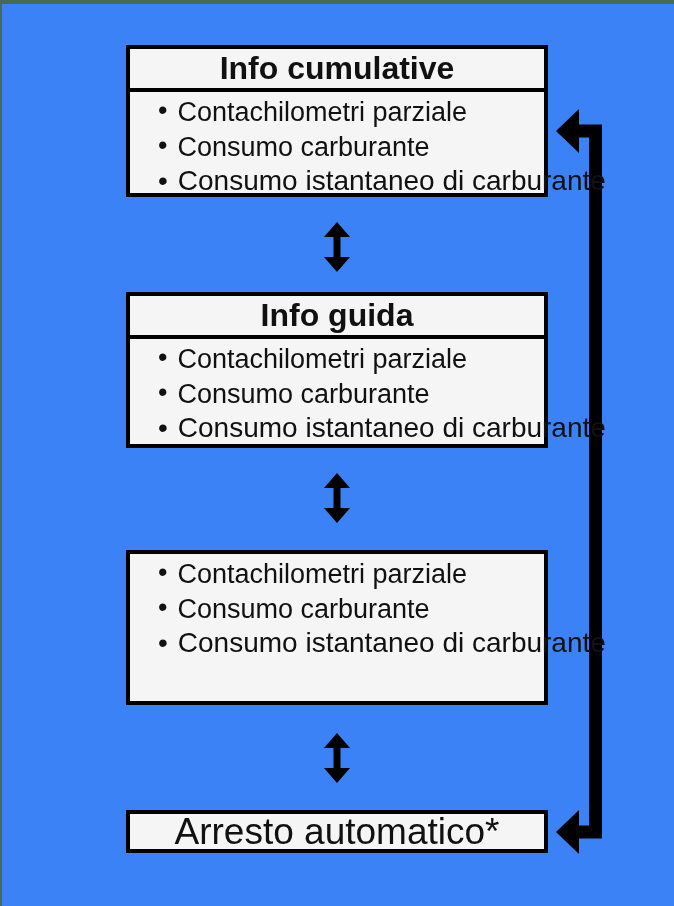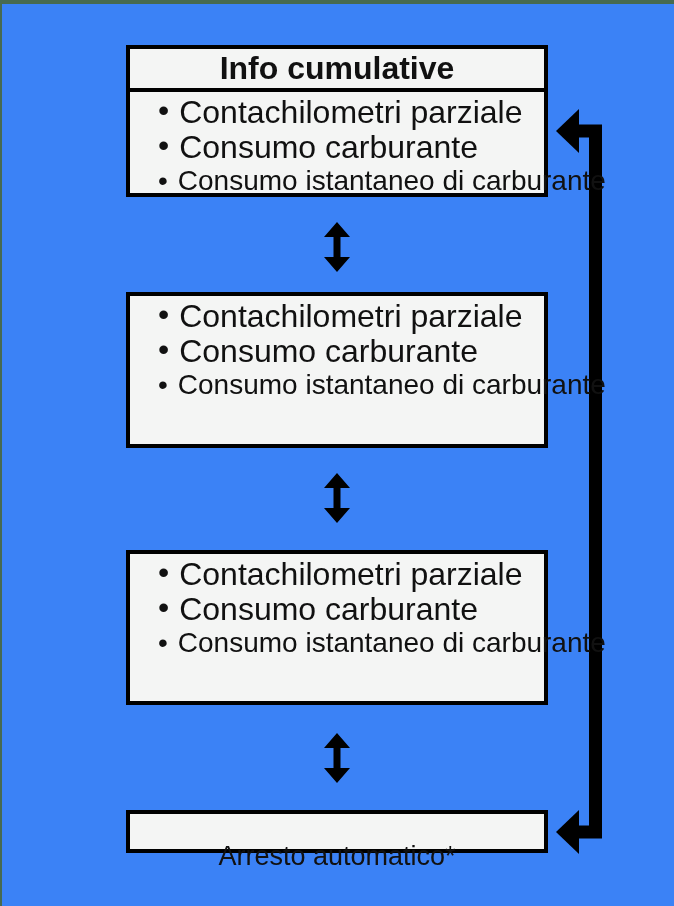--- a/index.html
+++ b/index.html
@@ -33,37 +33,36 @@
     height:39px;line-height:39px;
     border-bottom:4px solid #000;
     text-align:center;
     font-size:32px;font-weight:bold;
     white-space:nowrap;overflow:hidden;
   }
   .box-items{
     list-style:none;margin:0;padding:3px 4px 0 28px;
   }
   .item{
-    font-size:32px;line-height:35px;
+    font-size:27px;line-height:35px;
     white-space:nowrap;
   }
   .item .bullet{
     display:inline-block;
     margin-right:10px;
     transform:translateY(-2px);
   }
   .item.small{font-size:28px;line-height:31px;}
   .item.small .bullet{transform:translateY(0);}
 
   .simple-title{
     height:25px;line-height:35px;
     text-align:center;
-    font-size:27px;font-weight:normal;
+    font-size:37px;font-weight:normal;
     white-space:nowrap;
-    margin-top:25px;
   }
 </style>
 </head>
 <body>
 
 <div class="canvas">
 
   <div class="edge-top"></div>
   <div class="edge-left"></div>
 
@@ -91,20 +90,21 @@
       <li class="item">
         <span class="bullet">•</span><span>Consumo carburante</span>
       </li>
       <li class="item small">
         <span class="bullet">•</span><span>Consumo istantaneo di carburante</span>
       </li>
     </ul>
   </section>
 
   <section class="mode-box box-1">
+    <header class="box-title">Info guida</header>
     <ul class="box-items">
       <li class="item">
         <span class="bullet">•</span><span>Contachilometri parziale</span>
       </li>
       <li class="item">
         <span class="bullet">•</span><span>Consumo carburante</span>
       </li>
       <li class="item small">
         <span class="bullet">•</span><span>Consumo istantaneo di carburante</span>
       </li>

